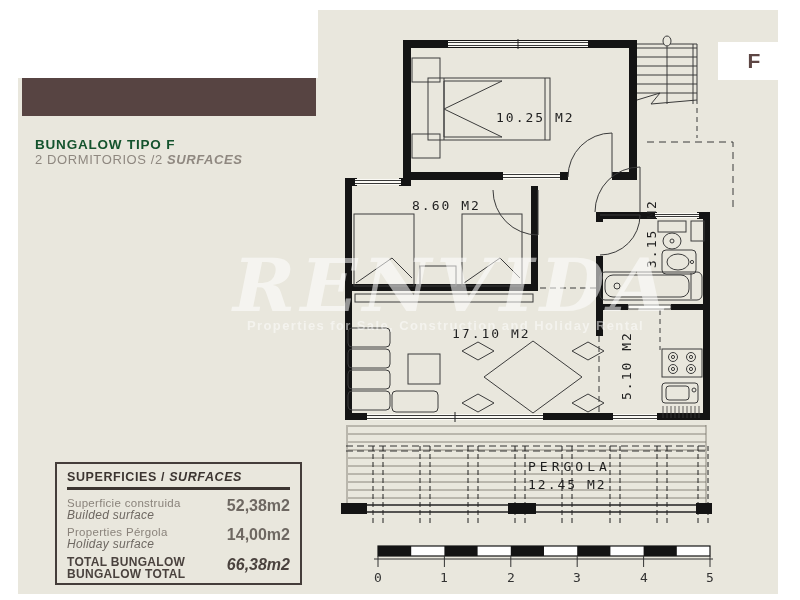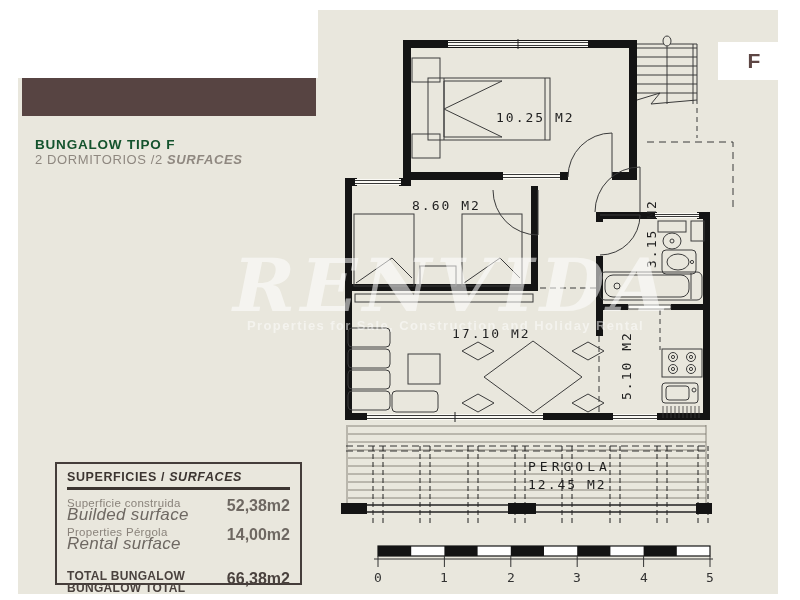--- a/index.html
+++ b/index.html
@@ -27,25 +27,25 @@
             color:rgba(255,255,255,.5);white-space:nowrap;text-align:center;}
   
   #surfaces{position:absolute;left:55px;top:462px;width:247px;height:123px;
             border:2px solid #453d3a;box-sizing:border-box;padding:6px 10px 0 10px;}
   #surfaces .t-title{font-size:12.5px;font-weight:bold;color:#3c3531;letter-spacing:.6px;
             border-bottom:3px solid #3c3531;padding-bottom:3px;margin-bottom:7px;}
   #surfaces .t-title .en{font-style:italic;}
   .t-row{display:flex;justify-content:space-between;align-items:flex-start;margin-bottom:5px;}
   .t-labels{line-height:12px;}
   .t-es{font-size:11.5px;color:#8a837b;letter-spacing:.3px;}
-  .t-en{font-size:17px;font-style:italic;color:#6e6862;letter-spacing:.3px;}
+  .t-en{font-size:12px;font-style:italic;color:#6e6862;letter-spacing:.3px;}
   .t-val{font-size:16px;font-weight:bold;color:#6e6862;}
-  .t-total{margin-top:20px;}
+  .t-total{margin-top:6px;}
   .t-total .t-es,.t-total .t-en{font-weight:bold;color:#4a423e;font-style:normal;font-size:12px;}
-  .t-total .t-val{color:#4a423e;}
+  .t-total .t-val{color:#4a423e;font-style:italic;}
 </style>
 </head>
 <body>
 
 <div id="page">
   <div id="sheet"></div>
   <div id="corner-white"></div>
   <div id="brand-bar"></div>
 
   <div id="header-text">
@@ -322,21 +322,21 @@
     <div class="t-row">
       <div class="t-labels">
         <div class="t-es">Superficie construida</div>
         <div class="t-en">Builded surface</div>
       </div>
       <div class="t-val">52,38m2</div>
     </div>
     <div class="t-row">
       <div class="t-labels">
         <div class="t-es">Properties Pérgola</div>
-        <div class="t-en">Rental surface</div>
+        <div class="t-en">Holiday surface</div>
       </div>
       <div class="t-val">14,00m2</div>
     </div>
     <div class="t-row t-total">
       <div class="t-labels">
         <div class="t-es">TOTAL BUNGALOW</div>
         <div class="t-en">BUNGALOW TOTAL</div>
       </div>
       <div class="t-val">66,38m2</div>
     </div>

